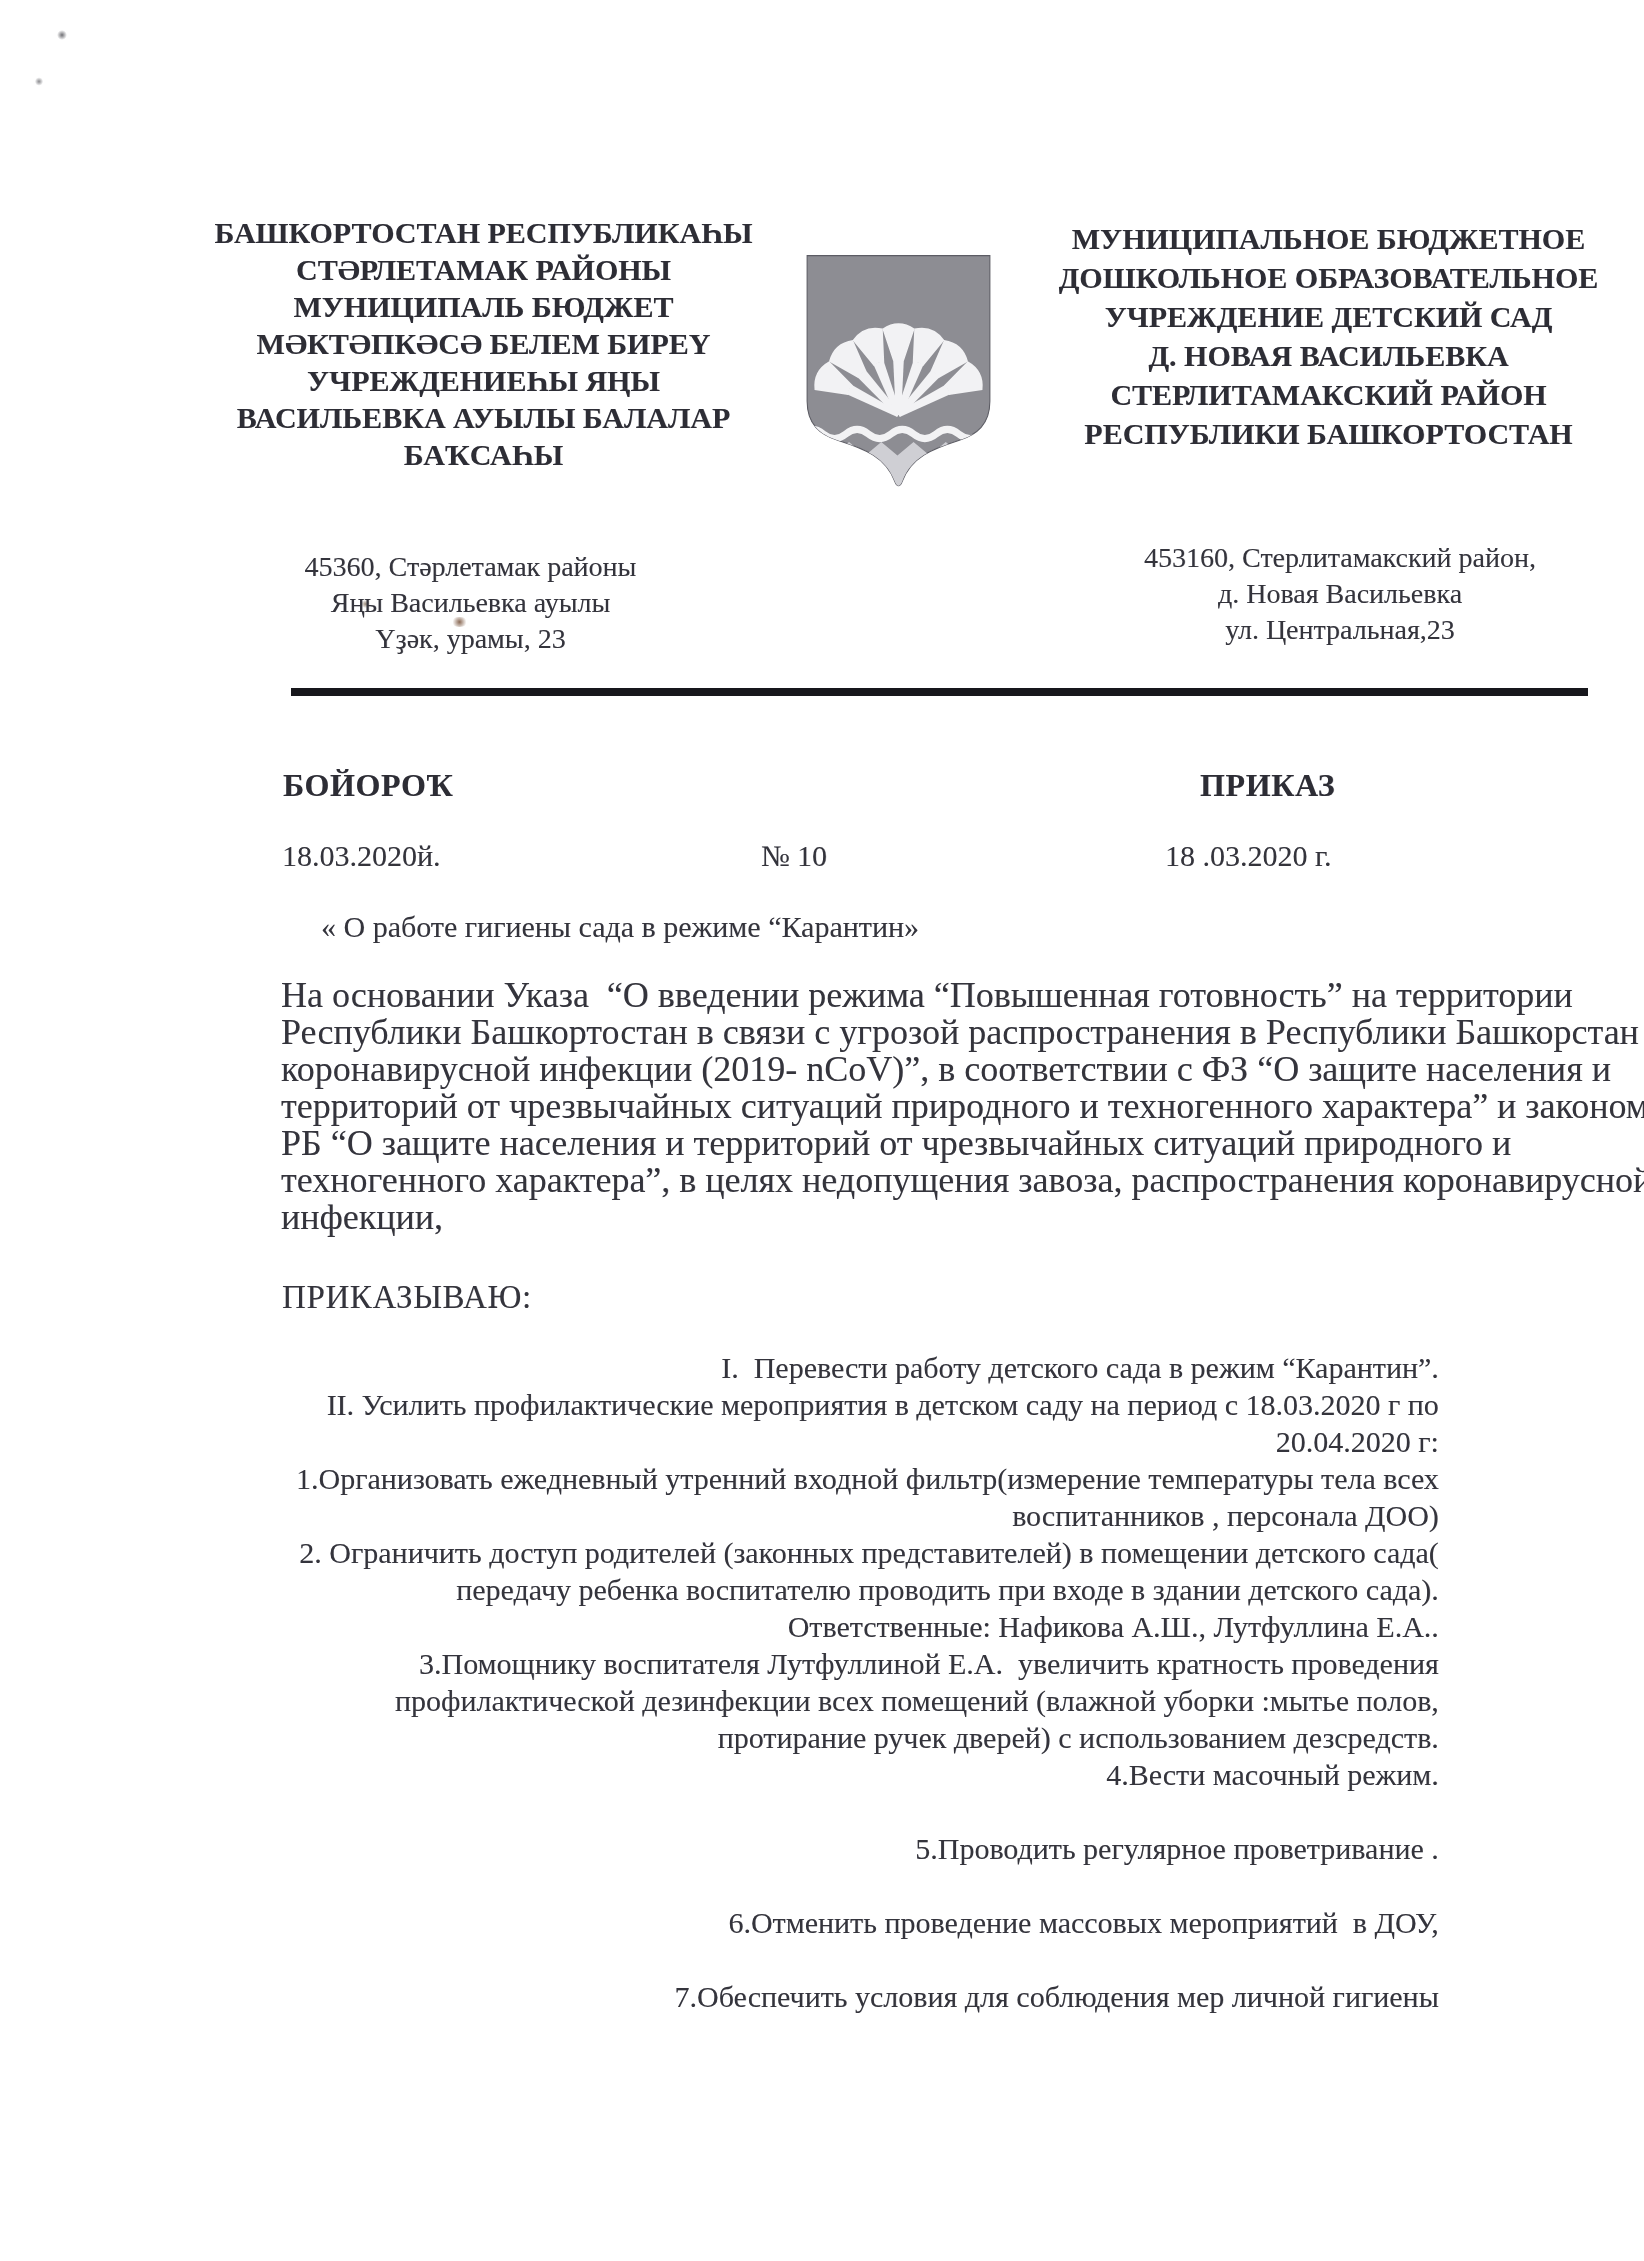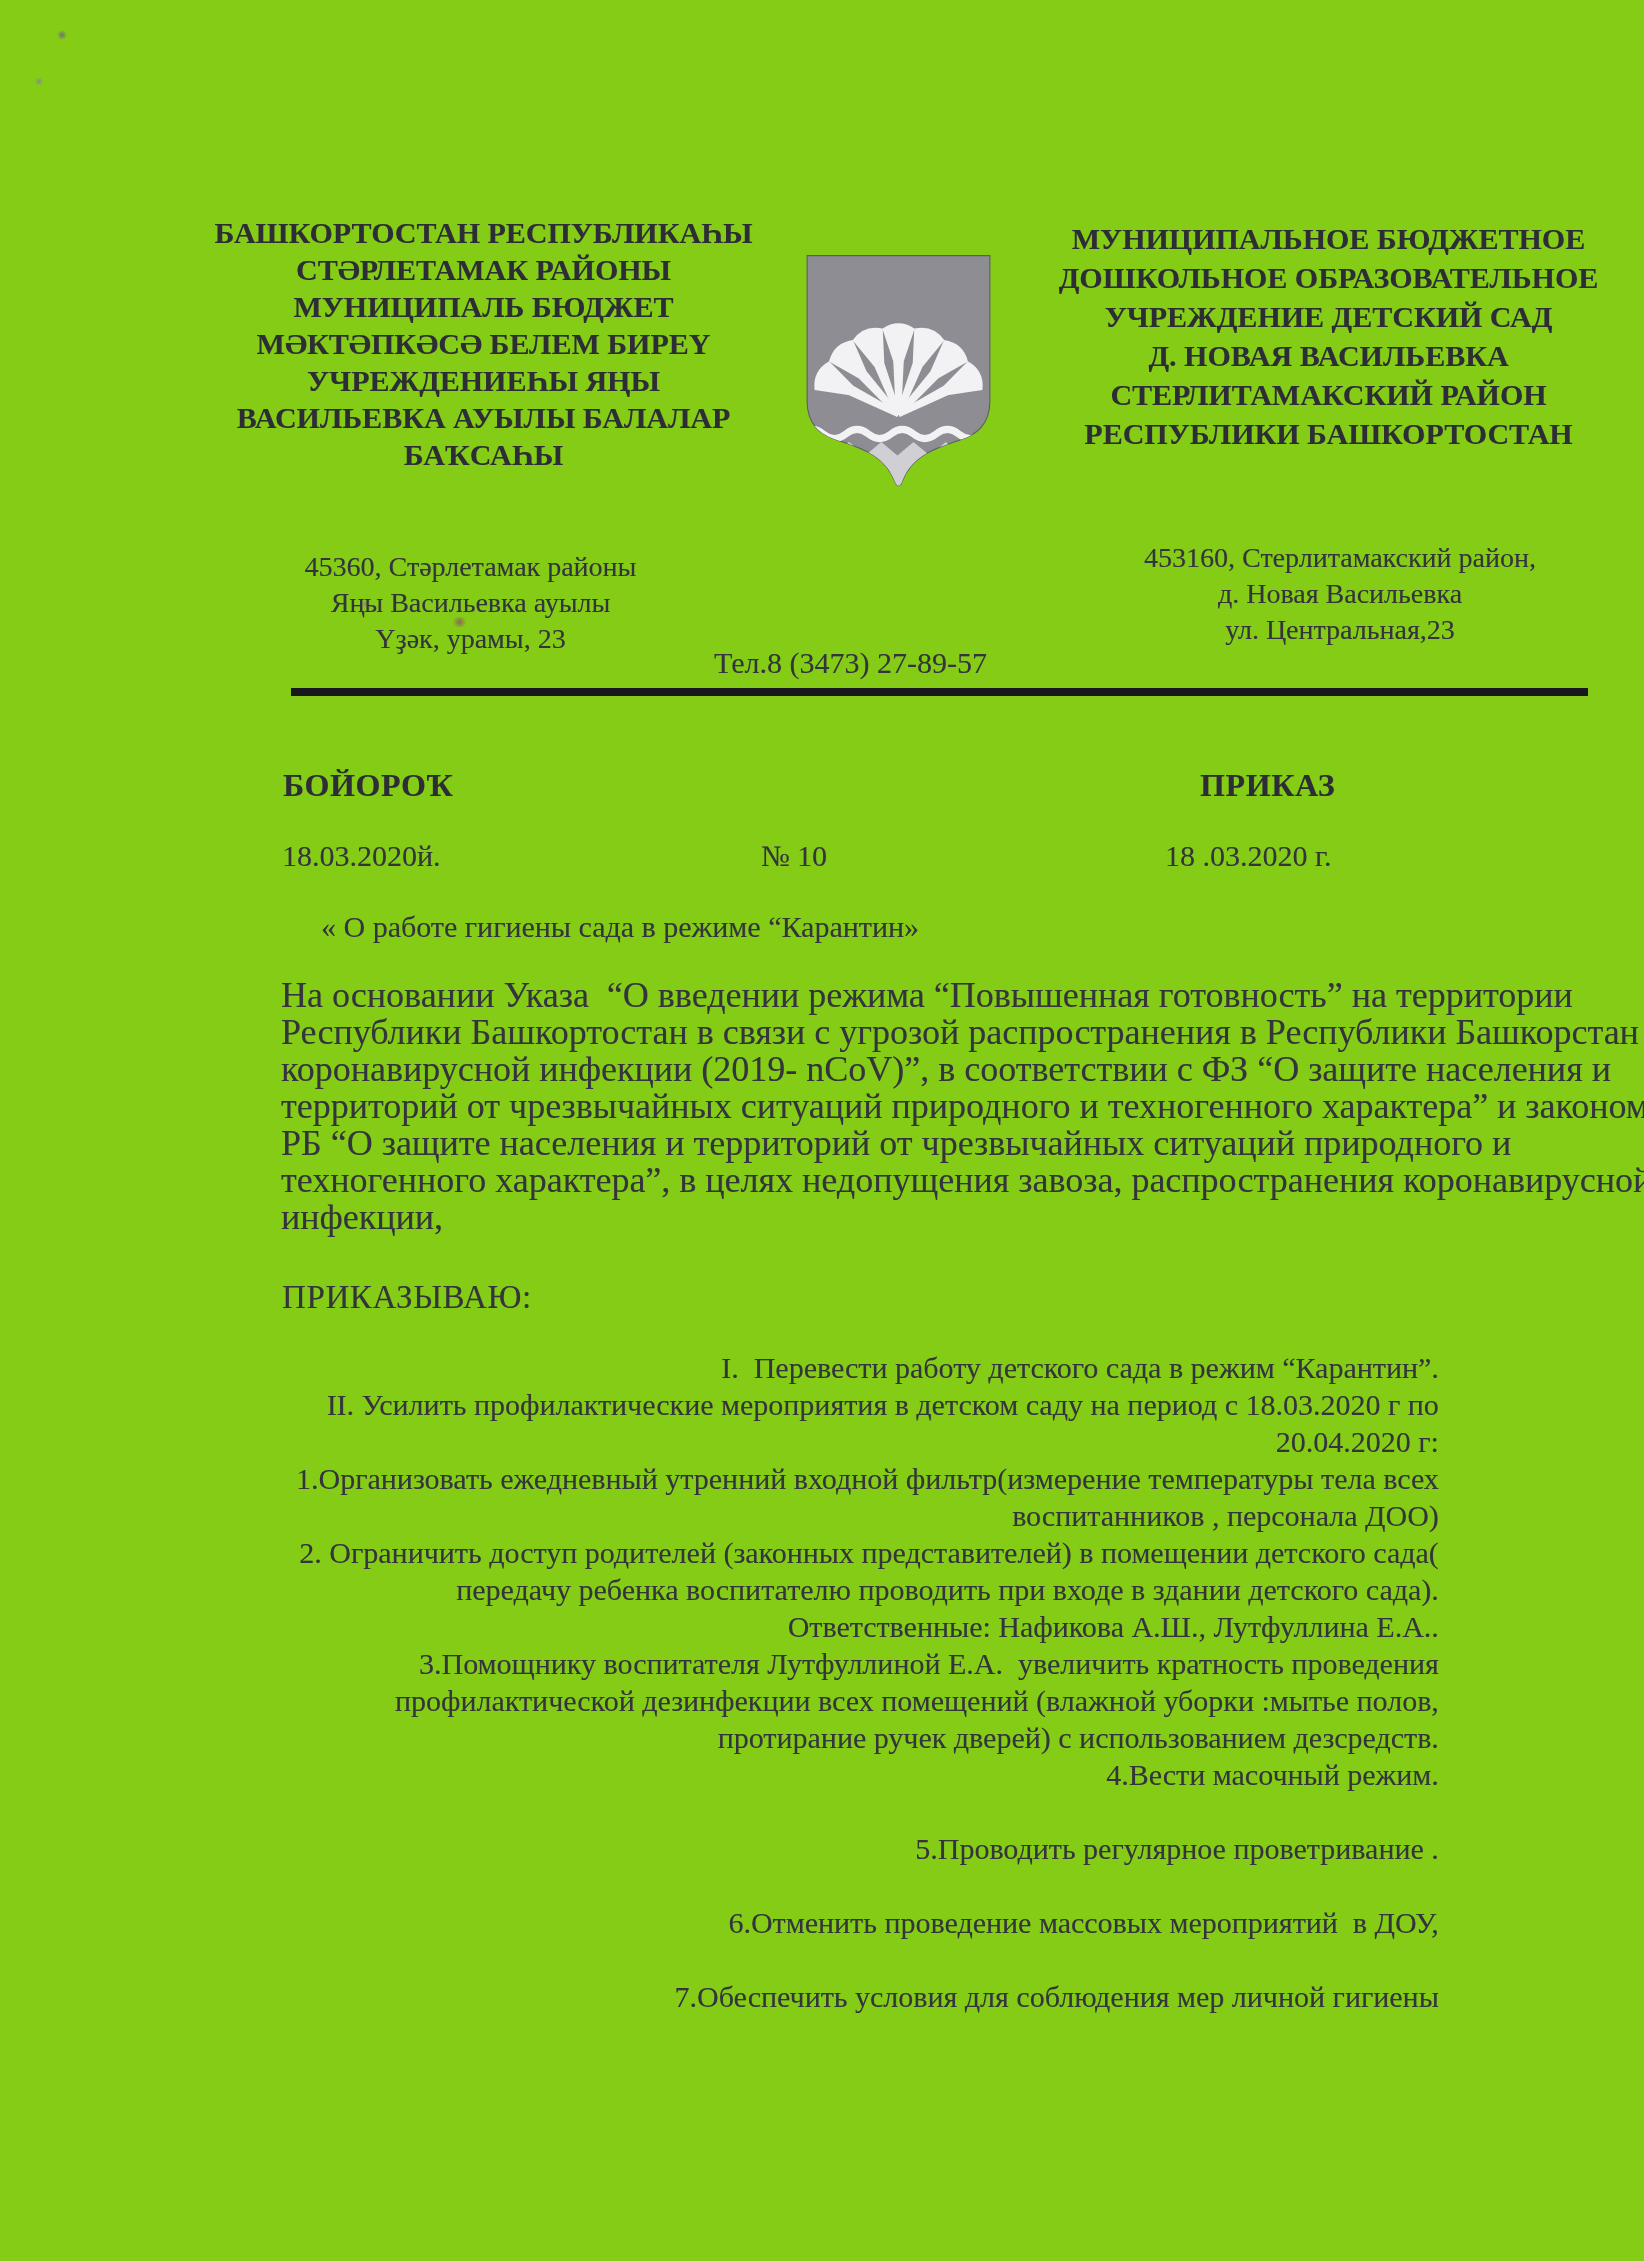--- a/index.html
+++ b/index.html
@@ -1,18 +1,18 @@
 <!DOCTYPE html>
 <html style="font-size:10.3px"><head>
 <meta charset="utf-8">
 <style>
   html,body { margin:0; padding:0; background:#e9e9e7; }
   .page {
     position:relative; width:1644px; height:2261px;
-    background:#84cc16;
+    background:#ffffff;
     font-family:"Liberation Serif","DejaVu Serif",serif;
     color:#34343c;
     text-shadow:0.3px 0.3px 0.6px rgba(45,45,60,0.30);
     overflow:hidden;
   }
   .ln { min-height:1em; }
   .header-block { position:absolute; text-align:center; font-weight:bold; color:#2d2d35; white-space:pre; }
   .header-left  { left:213px;  top:214px; width:541px; font-size:30px; line-height:37px; }
   .header-right { left:1042px; top:219px; width:573px; font-size:30px; line-height:39px; }
   .address-block { position:absolute; text-align:center; font-size:28px; line-height:36px; white-space:pre; }
@@ -75,21 +75,20 @@
       </g>
     </g>
   </svg>
 
   <div class="header-block header-right"><div class="ln">МУНИЦИПАЛЬНОЕ БЮДЖЕТНОЕ</div><div class="ln">ДОШКОЛЬНОЕ ОБРАЗОВАТЕЛЬНОЕ</div><div class="ln">УЧРЕЖДЕНИЕ ДЕТСКИЙ САД</div><div class="ln">Д. НОВАЯ ВАСИЛЬЕВКА</div><div class="ln">СТЕРЛИТАМАКСКИЙ РАЙОН</div><div class="ln">РЕСПУБЛИКИ БАШКОРТОСТАН</div></div>
 
   <div class="address-block address-left"><div class="ln">45360, Стәрлетамак районы</div><div class="ln">Яңы Васильевка ауылы</div><div class="ln">Үҙәк, урамы, 23</div></div>
 
   <div class="address-block address-right"><div class="ln">453160, Стерлитамакский район,</div><div class="ln">д. Новая Васильевка</div><div class="ln">ул. Центральная,23</div></div>
 
-  <div class="phone">Тел.8 (3473) 27-89-57</div>
 
   <div class="rule"></div>
 
   <div class="doc-type doc-type-left">БОЙОРОҠ</div>
   <div class="doc-type doc-type-right">ПРИКАЗ</div>
 
   <div class="meta date-left">18.03.2020й.</div>
   <div class="meta doc-number">№ 10</div>
   <div class="meta date-right">18 .03.2020 г.</div>
 

